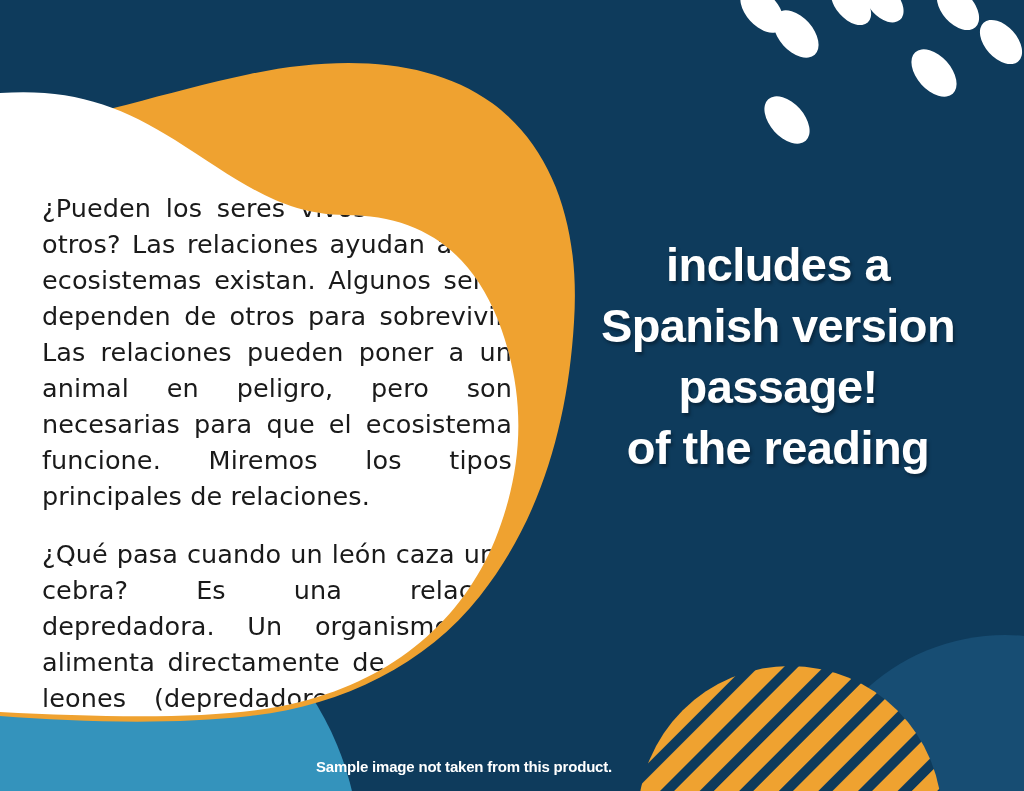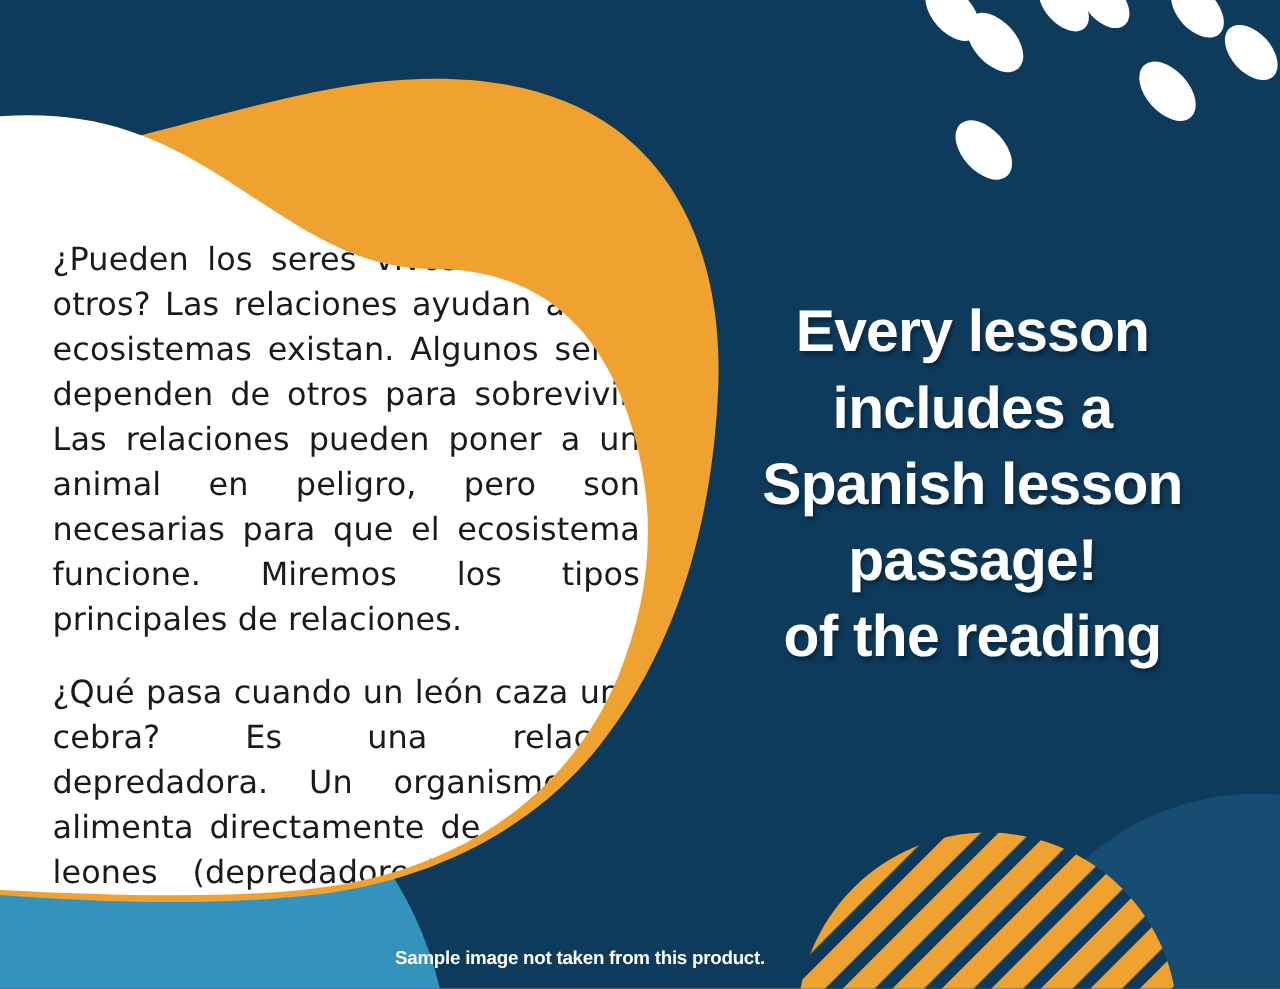--- a/index.html
+++ b/index.html
@@ -143,22 +143,21 @@
   </svg>
 
   <div id="passage-clip-host">
     <div class="passage">
       <p>¿Pueden los seres vivos existir sin otros? Las relaciones ayudan a que ecosistemas existan. Algunos seres dependen de otros para sobrevivir. Las relaciones pueden poner a un animal en peligro, pero son necesarias para que el ecosistema funcione. Miremos los tipos principales de relaciones.</p>
       <p>¿Qué pasa cuando un león caza una cebra? Es una relación <b>depredadora</b>. Un organismo se alimenta directamente de otro. Los leones (depredadores) cazan su alimento (cebras). Ayudan a controlar la población de presas. ¿Qué pasaría si hubiera demasiadas cebras? Agotarían su alimento.</p>
     </div>
   </div>
 
   <div class="headline">
-    <div>Every lesson</div>
     <div>includes a</div>
-    <div>Spanish lesson</div>
+    <div>Spanish version</div>
     <div>passage!</div>
     <div>of the reading</div>
   </div>
 
   <div class="footer-caption">Sample image not taken from this product.</div>
 
 </div>
 
 </body></html>

